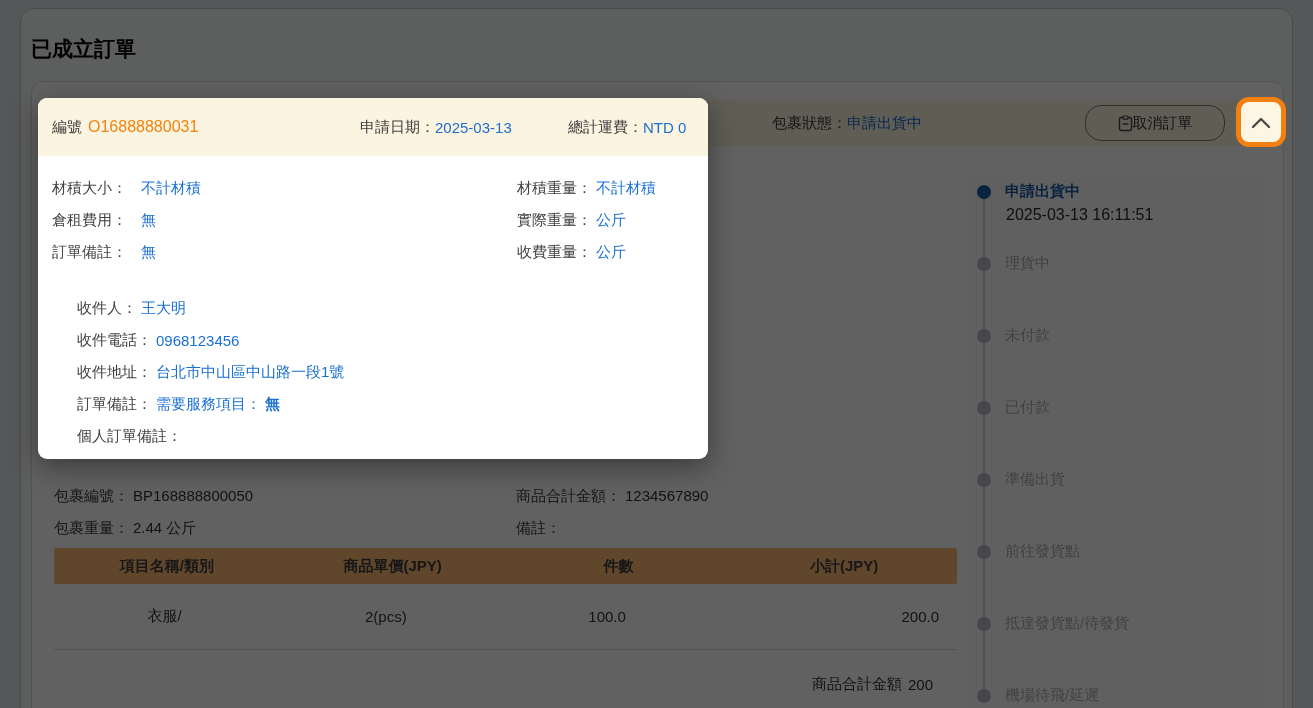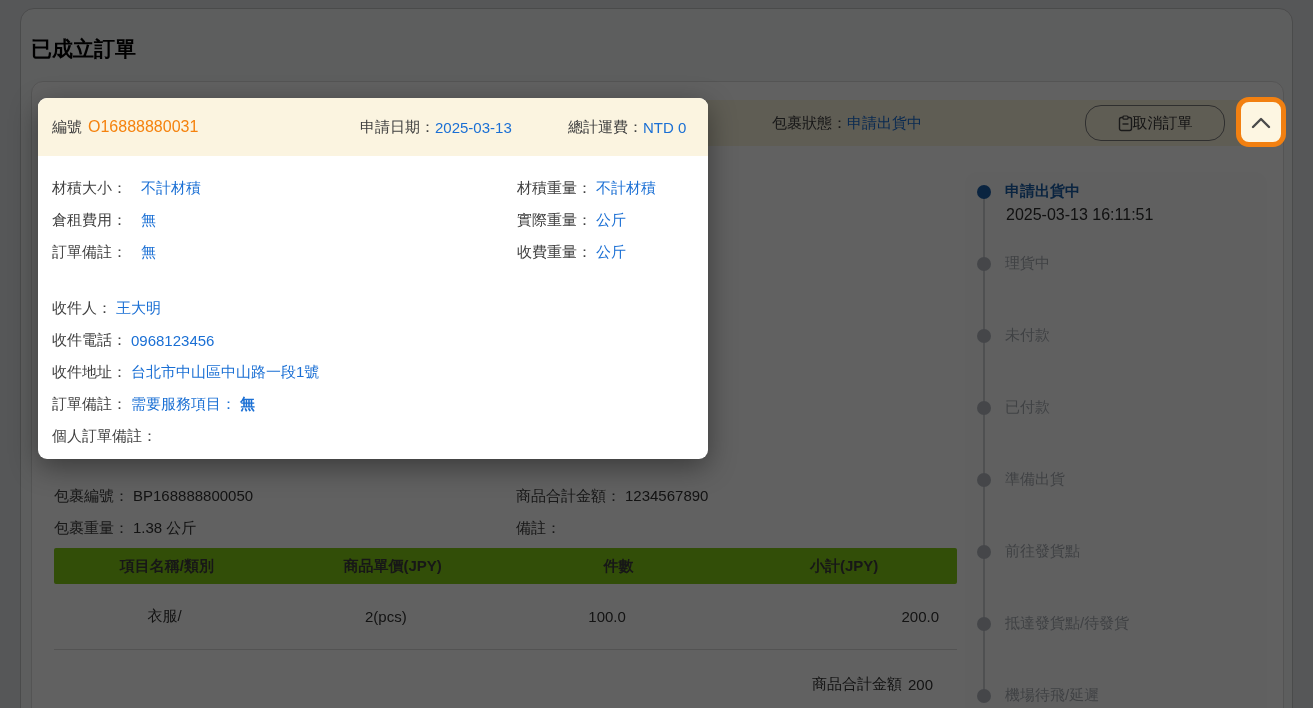--- a/index.html
+++ b/index.html
@@ -43,21 +43,21 @@
     font-family:inherit;
   }
   
   .pkg-info { position:absolute; left:22px; top:398px; width:920px; font-size:15px; }
   .prow { display:flex; align-items:center; height:32px; }
   .pcol1 { display:flex; width:462px; gap:4px; }
   .pcol2 { display:flex; flex:1; gap:4px; }
   .pval { color:#333; }
   
   .items-table { position:absolute; left:22px; top:466px; width:903px; font-size:15px; }
-  .thead { display:flex; height:36px; background:#84cc16; border-radius:2px; }
+  .thead { display:flex; height:36px; background:#fdba74; border-radius:2px; }
   .thead > div { flex:1; display:flex; align-items:center; justify-content:center; font-weight:bold; color:#3d3d3d; }
   .trow { display:flex; height:65px; }
   .trow > div { flex:1; display:flex; align-items:center; justify-content:center; color:#333; }
   .trow > div:last-child { justify-content:flex-end; padding-right:18px; }
   .totals {
     border-top:1px solid #d9d9d9; height:70px;
     display:flex; align-items:center; justify-content:flex-end; gap:6px; padding-right:24px;
   }
   
   .timeline { position:absolute; left:933px; top:90px; width:302px; height:610px;
@@ -79,21 +79,21 @@
     position:relative; height:58px; background:#fbf4e0;
     display:flex; align-items:center;
   }
   .ph-num { display:flex; align-items:center; gap:6px; margin-left:14px; }
   .ph-date { position:absolute; left:322px; display:flex; align-items:center; }
   .ph-fee  { position:absolute; left:530px; display:flex; align-items:center; }
   .popup-body { padding:16px 14px 0 14px; }
   .drow { display:flex; align-items:center; height:32px; }
   .dcol1 { width:465px; display:flex; gap:14px; }
   .dcol2 { flex:1; display:flex; gap:4px; }
-  .rgroup { margin-top:24px; }
+  .rgroup { margin-top:24px;margin-left:25px; }
   .rrow { display:flex; align-items:center; height:32px; gap:4px; }
   .chevron-hl {
     position:absolute; left:1236px; top:97px; width:50px; height:50px; z-index:30;
     background:#fdf6e2; border:5px solid #f28011; border-radius:13px;
     display:flex; align-items:center; justify-content:center; cursor:pointer;
   }
 </style>
 </head>
 <body>
 
@@ -140,21 +140,21 @@
             <span class="pval">BP168888800050</span>
           </div>
           <div class="pcol2">
             <span class="lbl">商品合計金額：</span>
             <span class="pval">1234567890</span>
           </div>
         </div>
         <div class="prow">
           <div class="pcol1">
             <span class="lbl">包裹重量：</span>
-            <span class="pval">1.38 公斤</span>
+            <span class="pval">2.44 公斤</span>
           </div>
           <div class="pcol2">
             <span class="lbl">備註：</span>
             <span class="pval"></span>
           </div>
         </div>
       </div>
 
       <div class="items-table">
         <div class="thead">

